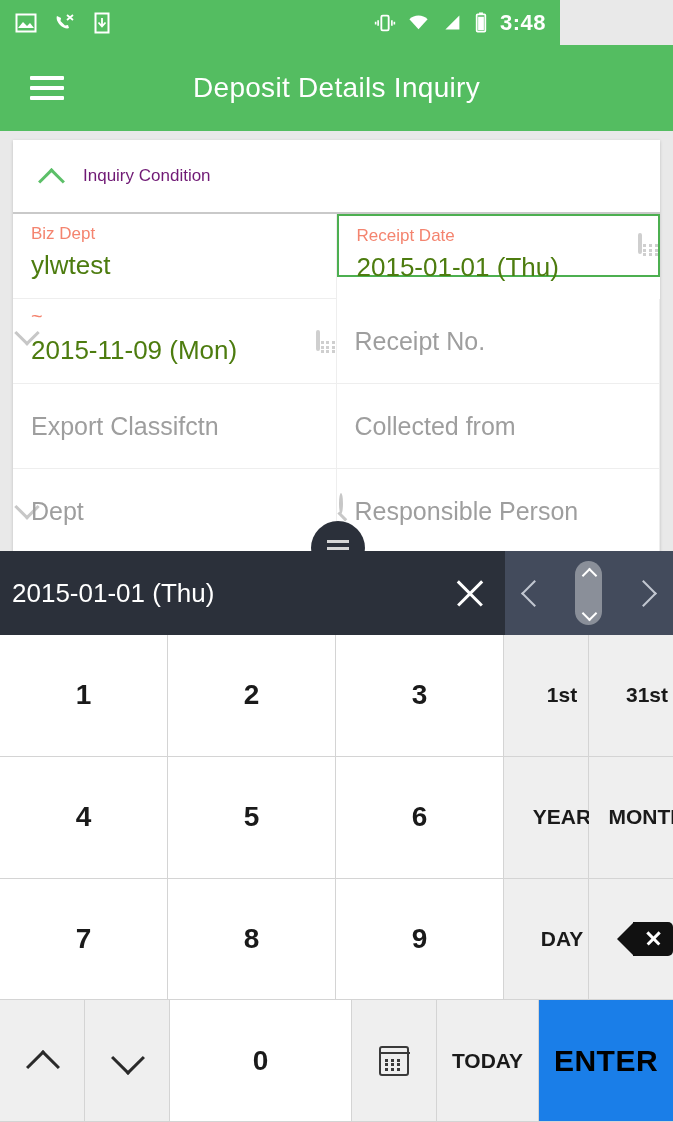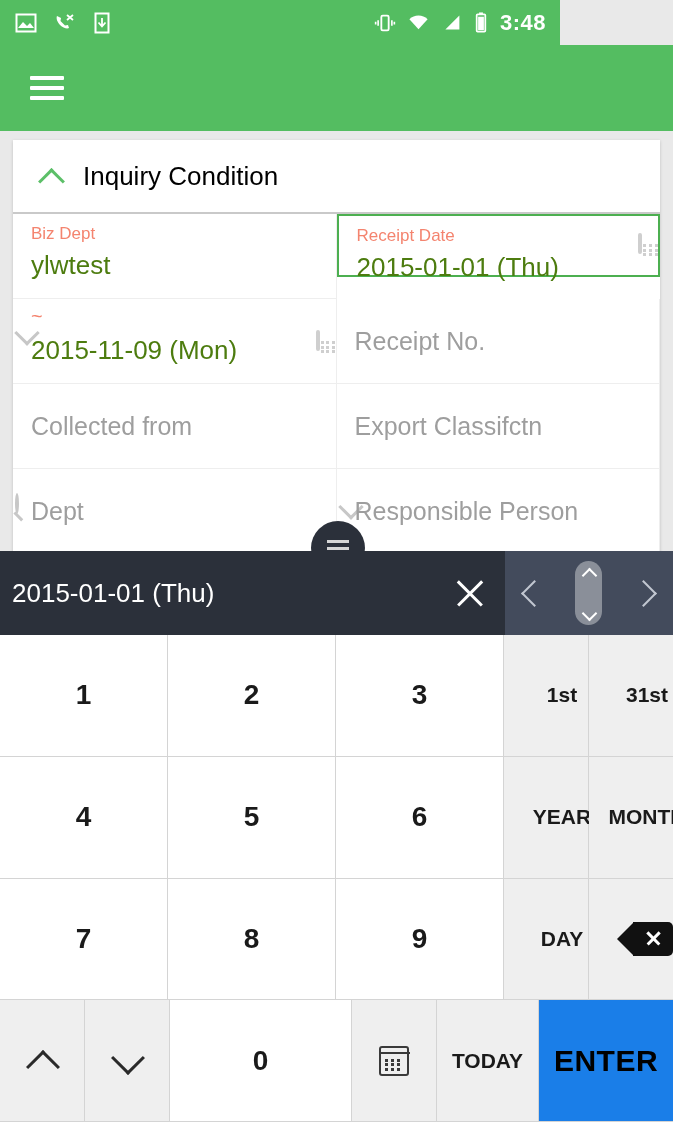--- a/index.html
+++ b/index.html
@@ -43,21 +43,21 @@
   .card-header{
     height:74px; display:flex; align-items:center; gap:18px;
     padding-left:26px; border-bottom:2px solid #c9c9c9;
   }
   .chev-up{ width:26px; height:26px; position:relative; }
   .chev-up::before{
     content:""; position:absolute; left:3px; top:9px;
     width:16px; height:16px; border-left:3px solid #5cbf68; border-top:3px solid #5cbf68;
     transform:rotate(45deg);
   }
-  .card-title{ color:#000000; font-size:26px; }
+  .card-title{ color:#701a75; font-size:17px; }
 
   
   .grid{ display:flex; flex-wrap:wrap; }
   .cell{
     width:50%; height:85px; position:relative;
     padding:10px 16px 0 18px;
     border-bottom:1px solid #eeeeee;
     border-right:1px solid #eeeeee;
   }
   .cell.focused{
@@ -231,20 +231,21 @@
     <span class="status-time">3:48</span>
   </div>
 </div>
 
 <div class="appbar">
   <div class="hamburger">
     <i></i>
       <i></i>
       <i></i>
   </div>
+  <div class="appbar-title">Deposit Details Inquiry</div>
 </div>
 
 <div class="card">
   <div class="card-header">
     <span class="chev-up"></span>
     <span class="card-title">Inquiry Condition</span>
   </div>
 
   <div class="grid">
 
@@ -288,27 +289,27 @@
               <span></span>
         </span></span>
       </span>
     </div>
 
     <div class="cell">
       <div class="cell-placeholder">Receipt No.</div>
     </div>
 
     <div class="cell">
+      <div class="cell-placeholder">Export Classifctn</div>
+      <span class="cell-ico chev-dn"></span>
+    </div>
+
+    <div class="cell">
       <div class="cell-placeholder">Collected from</div>
       <span class="cell-ico search-ico"></span>
-    </div>
-
-    <div class="cell">
-      <div class="cell-placeholder">Export Classifctn</div>
-      <span class="cell-ico chev-dn"></span>
     </div>
 
     <div class="cell">
       <div class="cell-placeholder">Dept</div>
 
     </div>
 
     <div class="cell">
       <div class="cell-placeholder">Responsible Person</div>
 

